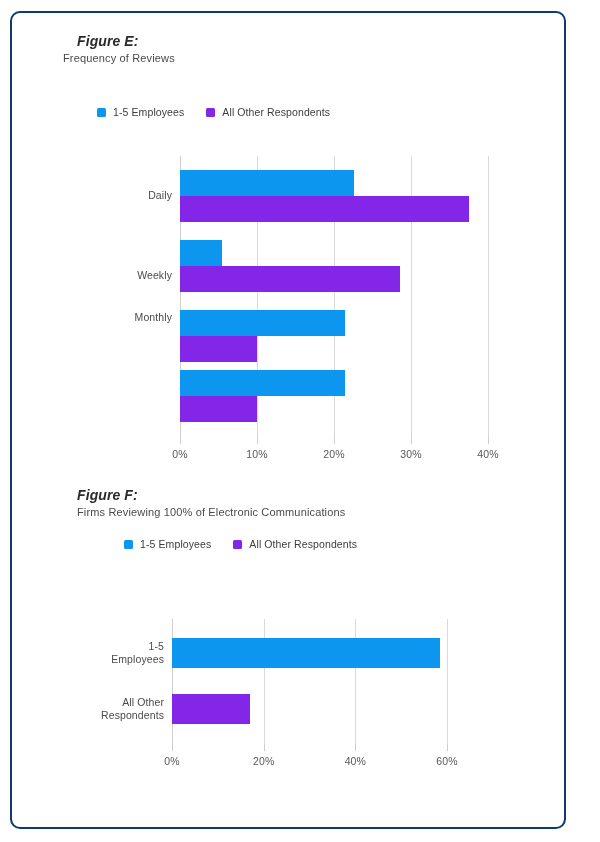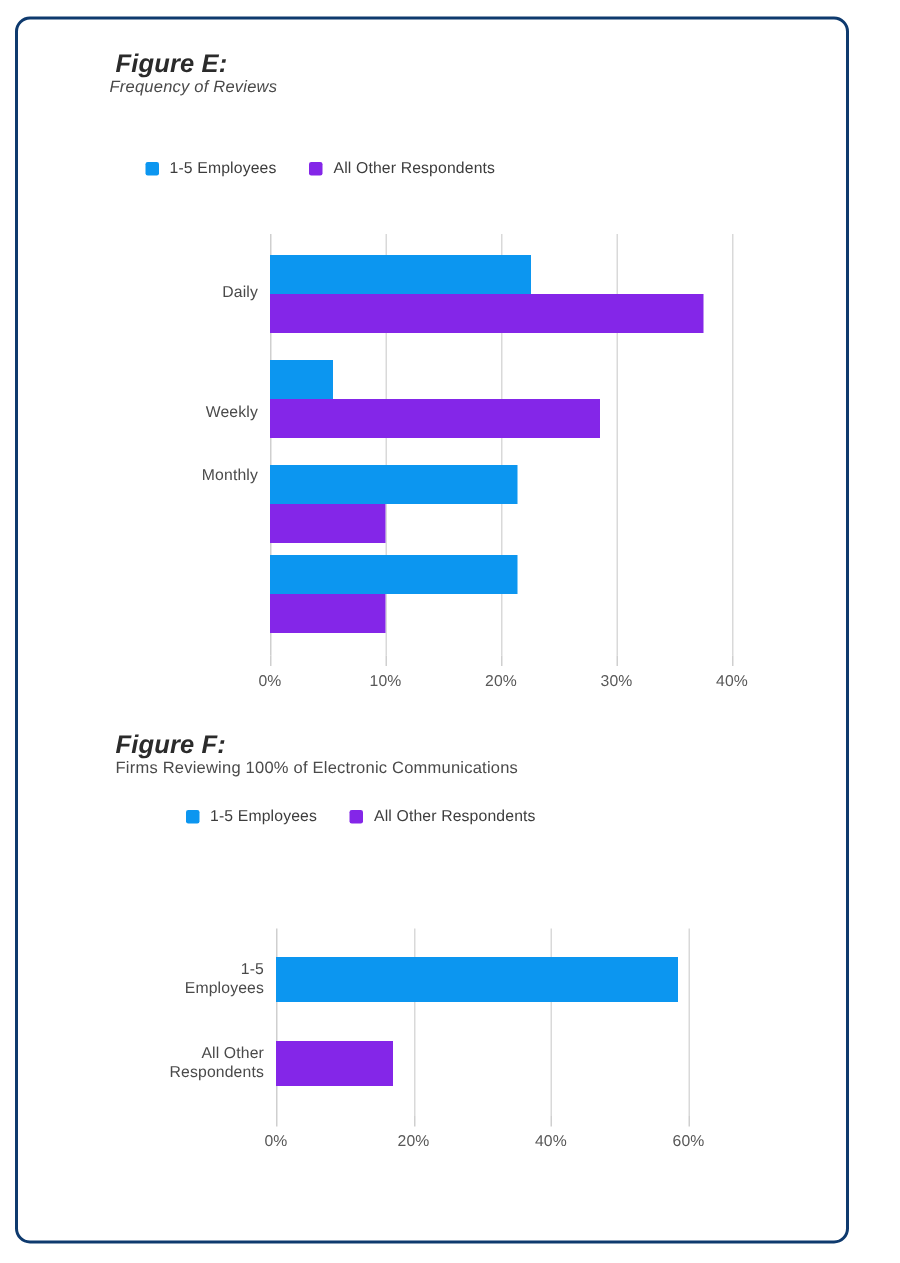--- a/index.html
+++ b/index.html
@@ -39,21 +39,21 @@
 
   
   .figure {
     position: absolute;
   }
   .fig-e { left: 0; top: 0; width: 600px; }
   .fig-f { left: 0; top: 0; width: 600px; }
 
   .fig-heading {
     position: absolute;
-    font-size: 17px;
+    font-size: 14px;
     font-weight: bold;
     font-style: italic;
     color: #2b2b2b;
     letter-spacing: 0.1px;
     white-space: nowrap;
     text-align: right;
   }
   .fig-subheading {
     position: absolute;
     font-size: 11px;
@@ -152,21 +152,21 @@
 <body>
 
 <div class="page">
 
   <div class="page-frame"></div>
 
   <div class="figure fig-e">
 
     <div class="fig-heading" style="left:77px; top:33px;">Figure E:</div>
 
-    <div class="fig-subheading" style="left:73px; top:52px;font-style:italic;">Frequency of Reviews</div>
+    <div class="fig-subheading" style="left:63px; top:52px;">Frequency of Reviews</div>
 
     <div class="legend" style="left:97px; top:106px;">
       <div class="legend-item" style="margin-right:22px;">
         <span class="legend-swatch" style="background:#0c96f0;"></span>
         <span class="legend-label">1-5 Employees</span>
       </div>
       <div class="legend-item">
         <span class="legend-swatch" style="background:#8426e8;"></span>
         <span class="legend-label">All Other Respondents</span>
       </div>
@@ -230,21 +230,21 @@
       <div class="legend-item" style="margin-right:22px;">
         <span class="legend-swatch" style="background:#0c96f0;"></span>
         <span class="legend-label">1-5 Employees</span>
       </div>
       <div class="legend-item">
         <span class="legend-swatch" style="background:#8426e8;"></span>
         <span class="legend-label">All Other Respondents</span>
       </div>
     </div>
 
-    <div class="chart" style="left:172px; top:619px; width:275px; height:125px;margin-left:12px;">
+    <div class="chart" style="left:172px; top:619px; width:275px; height:125px;">
 
       <div class="plot">
         <div class="gridline axis-zero" style="left:0px;"></div>
         <div class="gridline" style="left:91.7px;"></div>
         <div class="gridline" style="left:183.3px;"></div>
         <div class="gridline" style="left:275px;"></div>
 
         <div class="bar-group" style="top:19px; height:30px;">
           <div class="bar blue" style="top:0px; height:30px; width:268.2px;"></div>
         </div>

